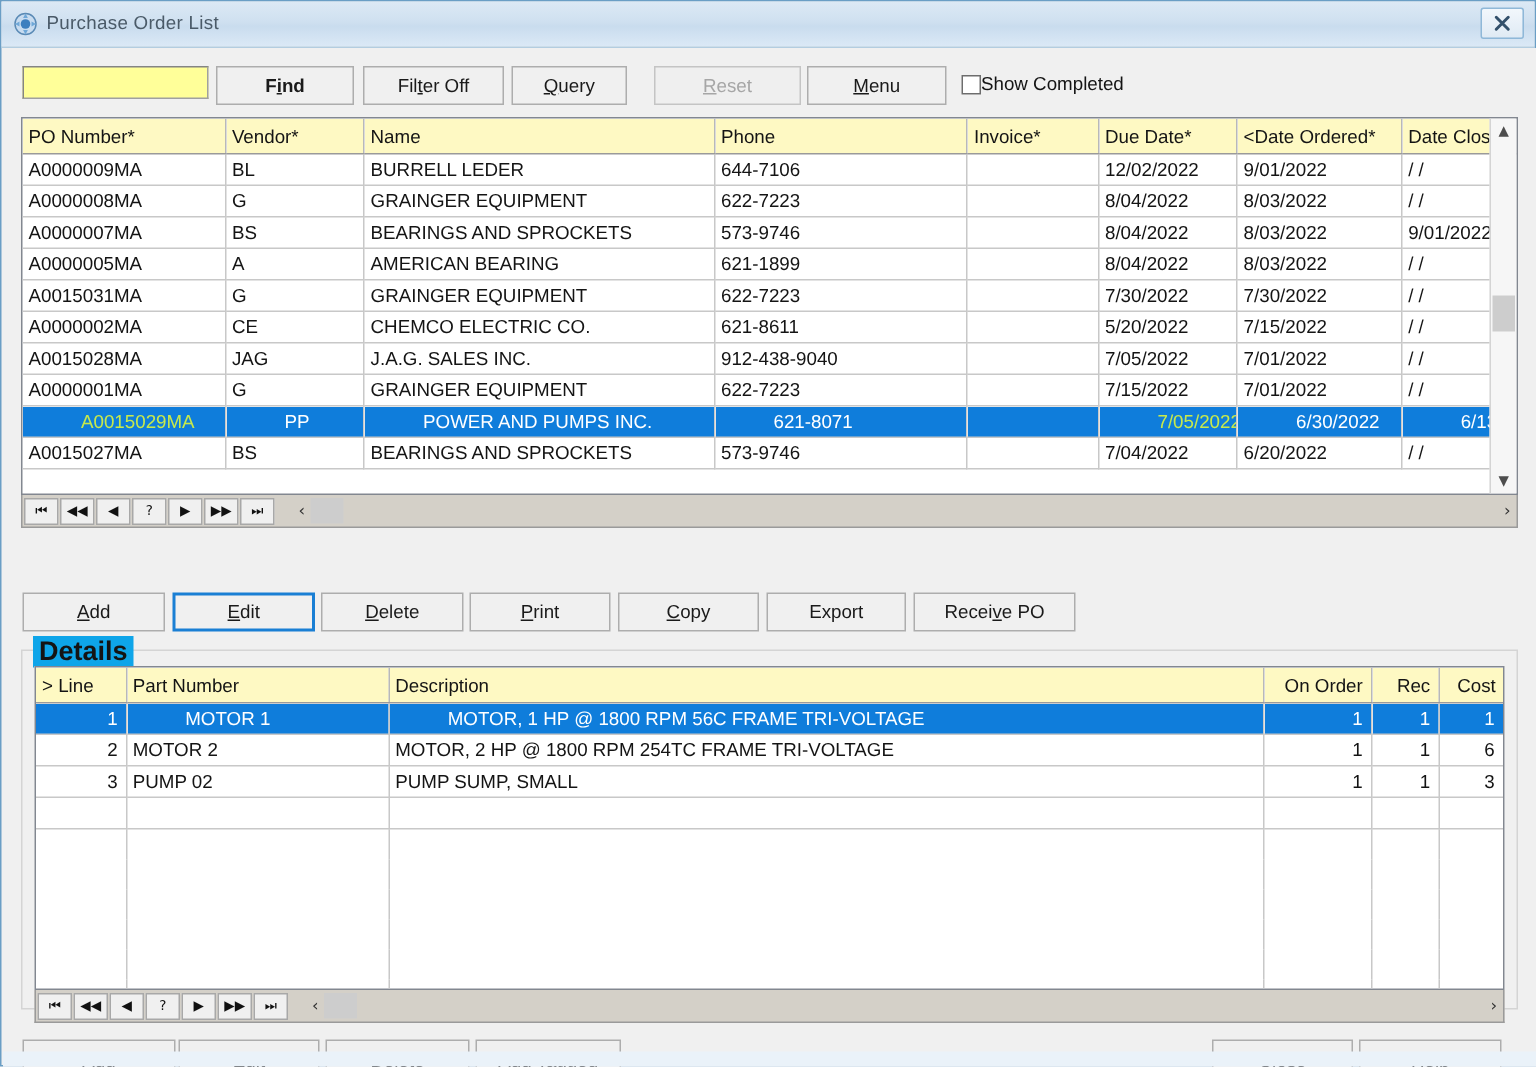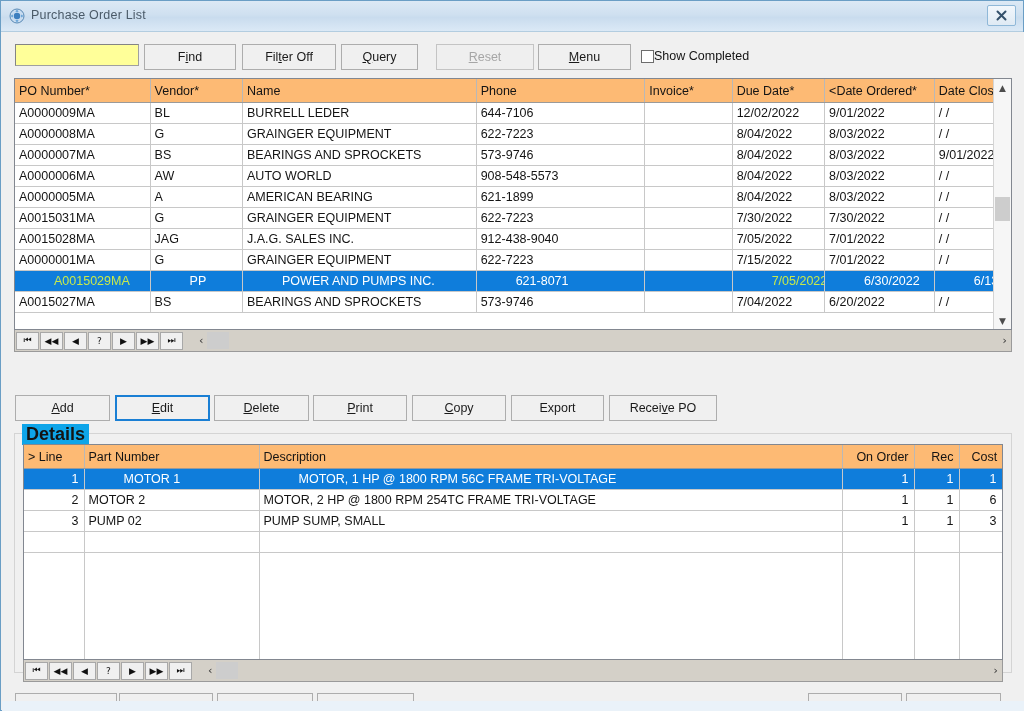--- a/index.html
+++ b/index.html
@@ -81,21 +81,21 @@
     font-size: 12.5px;
     display: flex; align-items: center; justify-content: center;
     text-align: center;
     font-family: "Liberation Sans", sans-serif;
     user-select: none;
   }
   .btn.disabled { color: #a6a6a6; background: #efefef; border-color: #c4c4c4; text-align: right; }
   .btn.default { border: 2px solid #1a7fd4; }
   .btn u { text-decoration: underline; }
 
-  #btn-find   { position:absolute; left:142px;  top:12px; width:92px;  height:26px; }
+  #btn-find   { position:absolute; left:142px;  top:12px; width:92px;  height:26px;font-weight:bold; }
   #btn-filter { position:absolute; left:240px;  top:12px; width:94px;  height:26px; }
   #btn-query  { position:absolute; left:339px;  top:12px; width:77px;  height:26px; }
   #btn-reset  { position:absolute; left:434px;  top:12px; width:98px;  height:26px; }
   #btn-menu   { position:absolute; left:536px;  top:12px; width:93px;  height:26px; }
 
   #chk-show-completed {
     position: absolute; left: 639px; top: 17px;
     display: flex; align-items: center; gap: 0;
   }
   #chk-show-completed .box {
@@ -114,21 +114,21 @@
     background: #ffffff;
     overflow: hidden;
   }
   table.grid {
     border-collapse: collapse;
     table-layout: fixed;
     width: 100%;
     font-size: 12.5px;
   }
   table.grid th {
-    background: #fdba74;
+    background: #fef9c3;
     font-weight: normal;
     text-align: left;
     padding: 2px 0 2px 4px;
     border-right: 1px solid #b8b8b8;
     border-bottom: 1px solid #9a9a9a;
     color: #141414;
     height: 19px;
     white-space: nowrap;
     overflow: hidden;
   }
@@ -345,47 +345,47 @@
               <td class="red">A0000007MA</td>
               <td>BS</td>
               <td>BEARINGS AND SPROCKETS</td>
               <td>573-9746</td>
               <td></td>
               <td class="red">8/04/2022</td>
               <td>8/03/2022</td>
               <td>9/01/2022</td>
             </tr>
             <tr>
-              <td class="red">A0000006MA</td>
-              <td>AW</td>
-              <td>AUTO WORLD</td>
-              <td>908-548-5573</td>
-              <td></td>
-              <td class="red">8/04/2022</td>
-              <td>8/03/2022</td>
-              <td>/  /</td>
-            </tr>
-            <tr>
               <td class="red">A0000005MA</td>
               <td>A</td>
               <td>AMERICAN BEARING</td>
               <td>621-1899</td>
               <td></td>
               <td class="red">8/04/2022</td>
               <td>8/03/2022</td>
               <td>/  /</td>
             </tr>
             <tr>
               <td>A0015031MA</td>
               <td>G</td>
               <td>GRAINGER EQUIPMENT</td>
               <td>622-7223</td>
               <td></td>
               <td class="red">7/30/2022</td>
               <td>7/30/2022</td>
+              <td>/  /</td>
+            </tr>
+            <tr>
+              <td class="red">A0000002MA</td>
+              <td>CE</td>
+              <td>CHEMCO ELECTRIC CO.</td>
+              <td>621-8611</td>
+              <td></td>
+              <td class="red">5/20/2022</td>
+              <td>7/15/2022</td>
               <td>/  /</td>
             </tr>
             <tr>
               <td>A0015028MA</td>
               <td>JAG</td>
               <td>J.A.G. SALES INC.</td>
               <td>912-438-9040</td>
               <td></td>
               <td class="red">7/05/2022</td>
               <td>7/01/2022</td>

